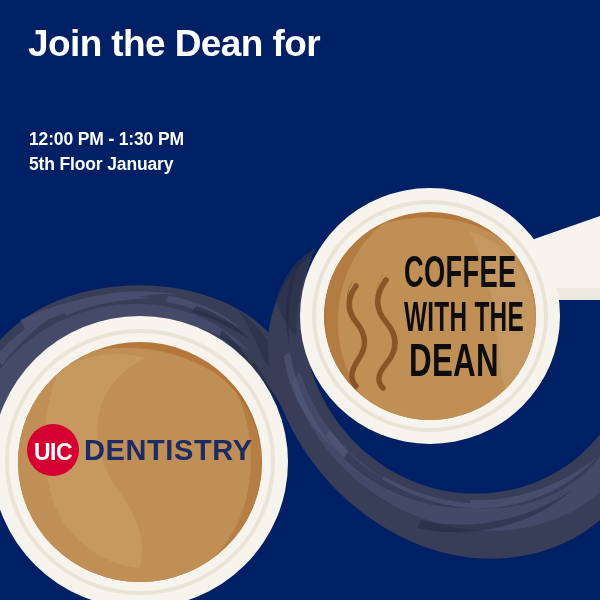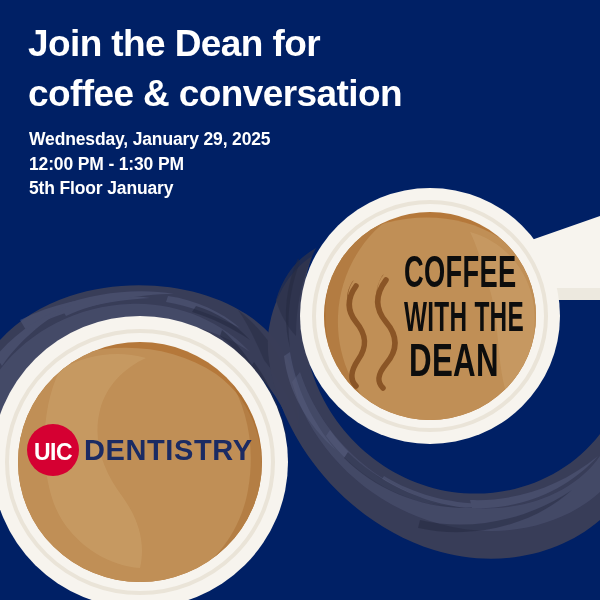--- a/index.html
+++ b/index.html
@@ -233,24 +233,22 @@
         </g>
       </g>
 
     </g>
   </svg>
 
   <div class="text-layer">
 
     <div class="headline">
       <span>Join the Dean for</span>
-      <span class="line2">coffee &amp; conversation</span>
     </div>
 
     <div class="details">
-      <span>Wednesday, January 29, 2025</span>
       <span>12:00 PM - 1:30 PM</span>
       <span>5th Floor January</span>
     </div>
 
   </div>
 
 </div>
 
 </body></html>

